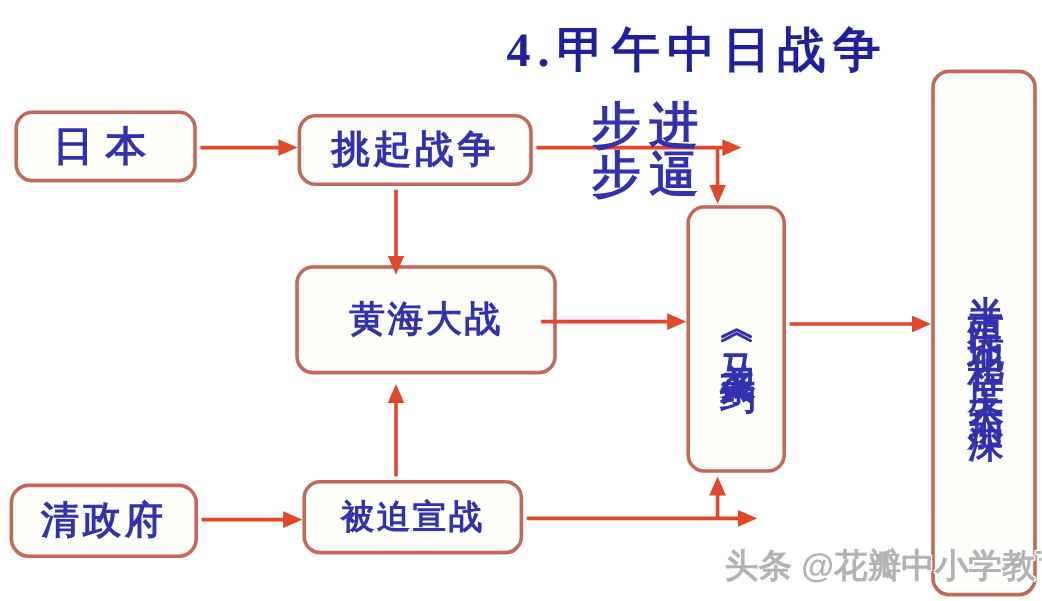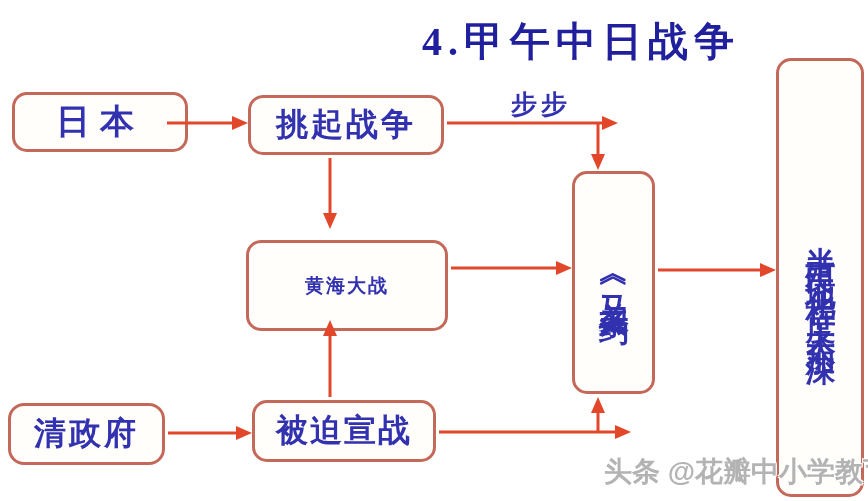--- a/index.html
+++ b/index.html
@@ -16,30 +16,30 @@
   .box {
     position:absolute; box-sizing:border-box;
     background:#fffefb; border:3px solid #c4685a; border-radius:15px;
     display:flex; align-items:center; justify-content:center;
     color:#3232b0; font-weight:bold; text-align:center;
   }
   .box .stack { display:flex; flex-direction:column; }
   .vertical {
     writing-mode:vertical-rl; text-orientation:mixed;
   }
-  .box-japan   { left:12px;  top:92px;  width:176px; height:60px; font-size:34px; letter-spacing:10px;justify-content:center; }
+  .box-japan   { left:12px;  top:92px;  width:152px; height:60px; font-size:34px; letter-spacing:10px;justify-content:center; }
   .box-provoke { left:248px; top:95px;  width:196px; height:60px; font-size:32px; letter-spacing:3px; }
-  .box-battles { left:246px; top:240px; width:202px; height:91px; font-size:19px; line-height:40px; letter-spacing:2px; }
+  .box-battles { left:246px; top:221px; width:218px; height:91px; font-size:30px; line-height:40px; letter-spacing:2px; }
   .box-qing    { left:8px;   top:403px; width:157px; height:62px; font-size:32px; letter-spacing:3px;border-radius:16px; }
-  .box-declare { left:252px; top:400px; width:184px; height:62px; font-size:32px; letter-spacing:2px; }
+  .box-declare { left:252px; top:400px; width:184px; height:62px; font-size:28px; letter-spacing:2px; }
   .box-treaty  { left:572px; top:171px; width:83px;  height:223px; font-size:30px; letter-spacing:7px; padding-top:4px; }
   .box-result  { left:776px; top:58px;  width:88px;  height:439px; font-size:30px; letter-spacing:11px; padding-top:10px; }
   .edge-label {
-    position:absolute; display:flex; flex-direction:column; align-items:center;
-    color:#3232b0; font-weight:bold; font-size:26px; line-height:41px; letter-spacing:4px;
+    position:absolute; display:flex; flex-direction:row; align-items:center;
+    color:#3232b0; font-weight:bold; font-size:41px; line-height:41px; letter-spacing:4px;
   }
   .label-pressing { left:493px; top:84px;  width:96px; }
   .label-defeat   { left:486px; top:392px; width:96px; }
   .arrows { position:absolute; left:0; top:0; pointer-events:none; }
   .watermark {
     position:absolute; left:604px; top:453px; width:264px;
     font-family:"Liberation Sans", sans-serif;
     font-size:28px; font-weight:bold; color:#b3b3b3;
     text-shadow:-1px -1px 0 #ffffff, 1px -1px 0 #ffffff, -1px 1px 0 #ffffff, 1px 1px 0 #ffffff;
     white-space:nowrap;
@@ -97,18 +97,19 @@
       <line x1="330" y1="397" x2="330" y2="333" marker-end="url(#ah)"></line>
       <line x1="439" y1="432" x2="618" y2="432" marker-end="url(#ah)"></line>
       <line x1="598" y1="432" x2="598" y2="410" marker-end="url(#ah)"></line>
       <line x1="451" y1="268" x2="559" y2="268" marker-end="url(#ah)"></line>
       <line x1="658" y1="270" x2="763" y2="270" marker-end="url(#ah)"></line>
     </g>
   </svg>
 
   <div class="edge-label label-pressing">
     <span>步步</span>
+    <span>进逼</span>
   </div>
 
 
   <div class="watermark">头条 @花瓣中小学教育</div>
 
 </div>
 
 </body></html>

